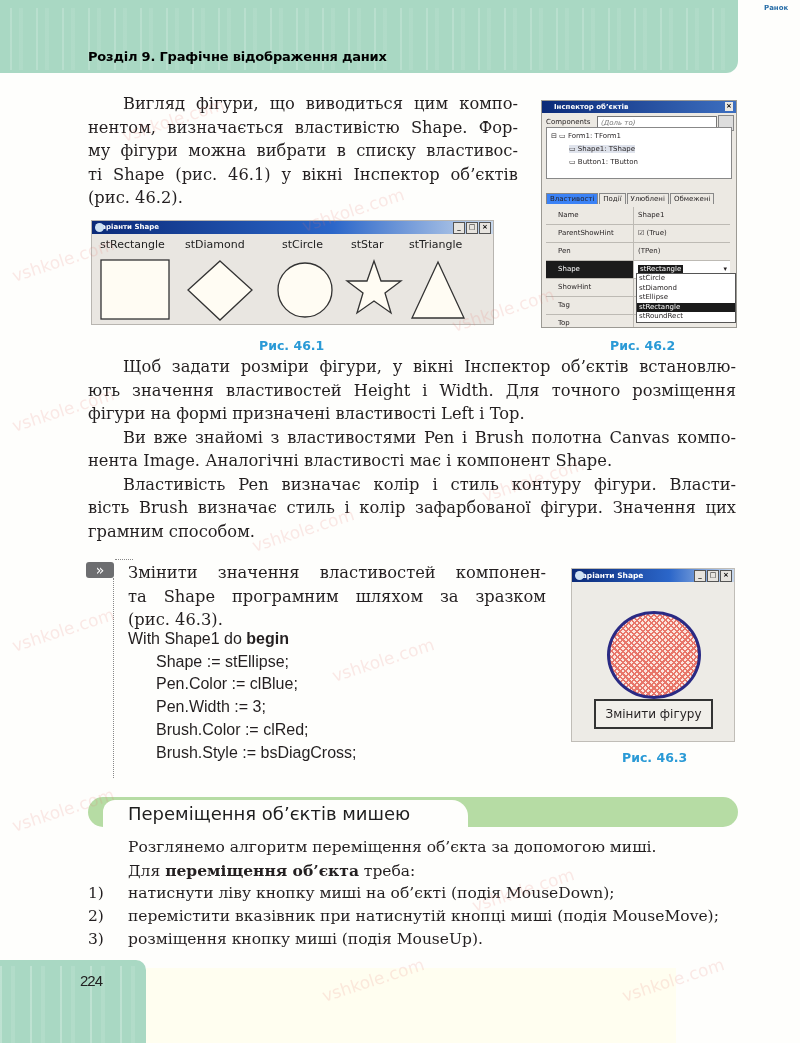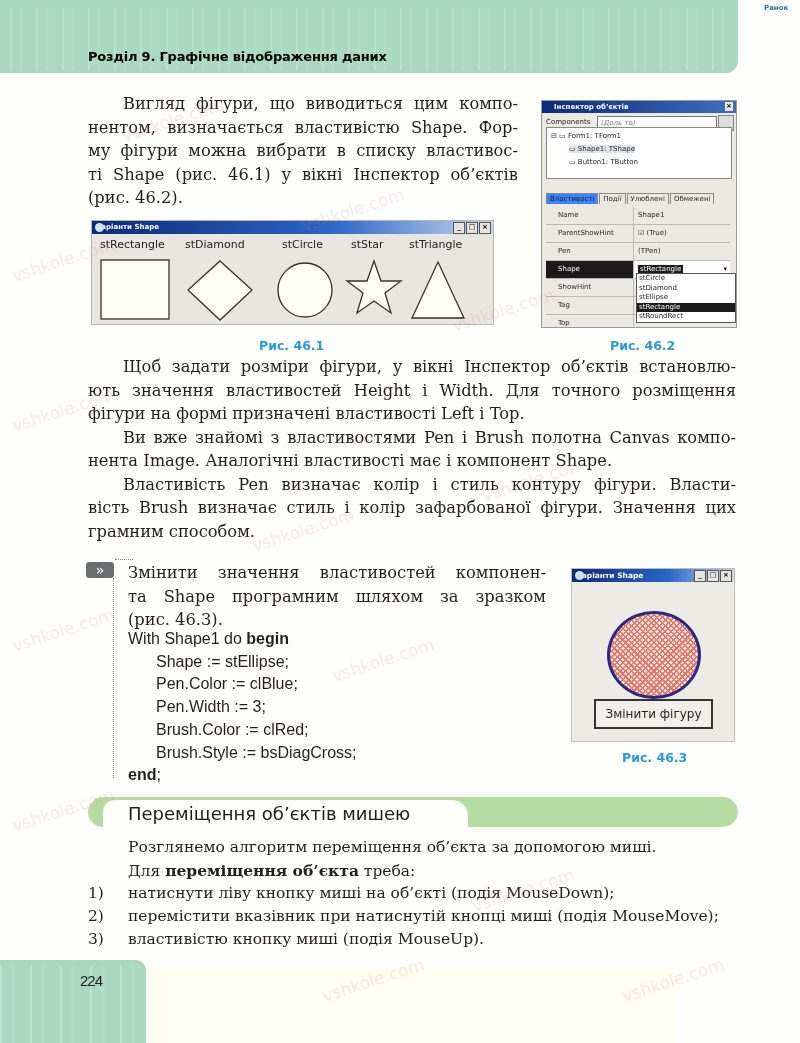--- a/index.html
+++ b/index.html
@@ -198,21 +198,20 @@
   <span class="l">та Shape програмним шляхом за зразком</span>
   <span class="l last">(рис. 46.3).</span>
 </div>
 <div class="code">
   <div><span>With Shape1 do </span><b>begin</b></div>
   <div class="ind">Shape := stEllipse;</div>
   <div class="ind">Pen.Color := clBlue;</div>
   <div class="ind">Pen.Width := 3;</div>
   <div class="ind">Brush.Color := clRed;</div>
   <div class="ind">Brush.Style := bsDiagCross;</div>
-  <div><b>end</b><span>;</span></div>
 </div>
 
 <div class="win3">
   <div class="tbar">
     <span class="ico"></span>
     <span>Варіанти Shape</span>
     <div class="tbtns">
       <span>_</span>
       <span>□</span>
       <span>×</span>
@@ -224,21 +223,21 @@
 <div class="caption" style="left:622px; top:750px;">Рис. 46.3</div>
 
 <div class="sec-bar"></div>
 <div class="sec-tab"></div>
 <div class="sec-title">Переміщення об’єктів мишею</div>
 
 <div class="list" style="left:128px; top:836px;">Розглянемо алгоритм переміщення об’єкта за допомогою миші.</div>
 <div class="list" style="left:128px; top:859px;"><span>Для </span><b>переміщення об’єкта</b><span> треба:</span></div>
 <div class="list" style="top:882px;"><span class="n">1)</span><span>натиснути ліву кнопку миші на об’єкті (подія MouseDown);</span></div>
 <div class="list" style="top:905px;"><span class="n">2)</span><span>перемістити вказівник при натиснутій кнопці миші (подія MouseMove);</span></div>
-<div class="list" style="top:928px;"><span class="n">3)</span><span>властивістю кнопку миші (подія MouseUp).</span></div>
+<div class="list" style="top:928px;"><span class="n">3)</span><span>розміщення кнопку миші (подія MouseUp).</span></div>
 
 <div class="bottom-area"></div>
 <div class="footer-tab">
     <div class="stripes"></div>
   </div>
 <div class="page-num">224</div>
 
 <div class="wm" style="left:120px; top:110px;">vshkole.com</div>
 <div class="wm" style="left:300px; top:200px;">vshkole.com</div>
 <div class="wm" style="left:10px; top:250px;">vshkole.com</div>

